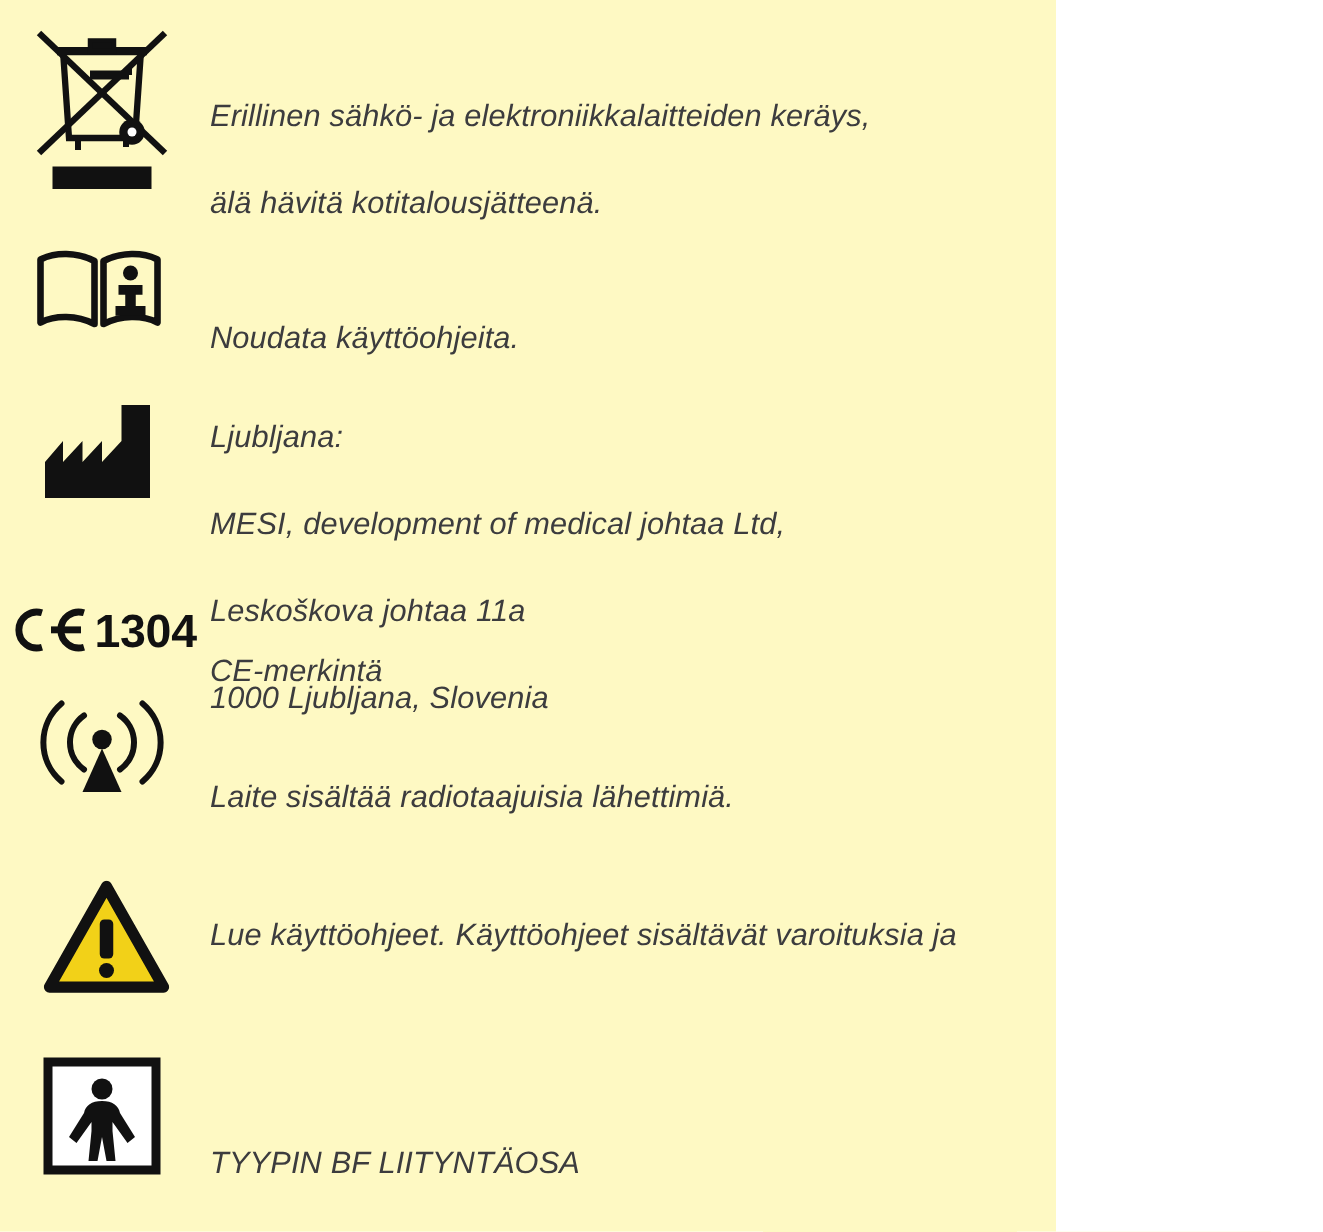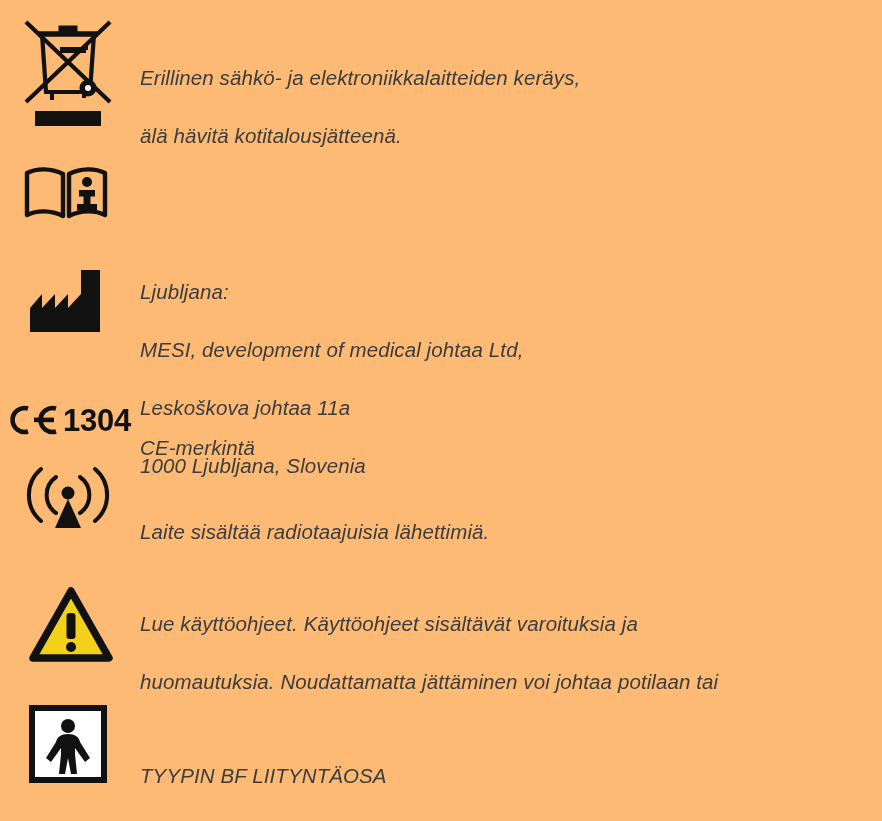--- a/index.html
+++ b/index.html
@@ -9,23 +9,23 @@
   }
   body {
     width: 882px;
     height: 821px;
     font-family: "Liberation Sans", sans-serif;
     color: #3a3a3c;
     overflow: hidden;
   }
   .sheet {
     position: relative;
-    width: 882px;
+    width: 704px;
     height: 821px;
-    background: #fdba74;
+    background: #fef9c3;
     text-decoration: underline;
   }
   .icon-cell {
     position: absolute;
     display: flex;
     align-items: center;
     justify-content: center;
   }
   .text-cell {
     position: absolute;
@@ -103,20 +103,23 @@
       </g>
 
       <g fill="#111111">
         <circle cx="64" cy="16" r="5"></circle>
         <rect x="56" y="24" width="16" height="6.5"></rect>
         <rect x="60.5" y="24" width="7" height="20"></rect>
         <rect x="54" y="38" width="20" height="6.5"></rect>
       </g>
     </svg>
   </div>
+  <div class="text-cell" style="top:182px;">
+    <span class="line">Noudata käyttöohjeita.</span>
+  </div>
 
   <div class="icon-cell" style="left:26px; top:268px; width:84px; height:70px;">
     <svg width="80" height="70" viewBox="0 0 80 70" aria-hidden="true">
       <path fill="#111111" d="M2 64 L2 40 L14 26 L14 40 L27 26 L27 40 L40 26 L40 40 L53 26 L53 40 L53 2 L72 2 L72 64 Z"></path>
     </svg>
   </div>
   <div class="text-cell" style="top:248px;">
     <span class="line">Ljubljana:</span>
     <span class="line">MESI, development of medical johtaa Ltd,</span>
     <span class="line">Leskoškova johtaa 11a</span>
@@ -161,21 +164,20 @@
 
   <div class="icon-cell" style="left:28px; top:586px; width:86px; height:78px;">
     <svg width="84" height="76" viewBox="0 0 84 76" aria-hidden="true">
       <path d="M42 4 L80 71 L4 71 Z" fill="#F2D118" stroke="#111111" stroke-width="7.5" stroke-linejoin="round"></path>
       <rect x="37.5" y="26" width="9" height="26" rx="3" fill="#111111"></rect>
       <circle cx="42" cy="60" r="5" fill="#111111"></circle>
     </svg>
   </div>
   <div class="text-cell" style="top:580px;">
     <span class="line">Lue käyttöohjeet. Käyttöohjeet sisältävät varoituksia ja</span>
-    <span class="line">huomautuksia. Noudattamatta jättäminen voi johtaa potilaan tai</span>
   </div>
 
   <div class="icon-cell" style="left:26px; top:702px; width:84px; height:84px;">
     <svg width="80" height="80" viewBox="0 0 80 80" aria-hidden="true">
       <rect x="4" y="4" width="72" height="72" fill="#ffffff" stroke="#111111" stroke-width="6"></rect>
       <g fill="#111111">
         <circle cx="40" cy="22" r="7"></circle>
 
         <path d="M40 30
                  C33 30, 29 33, 28 38

